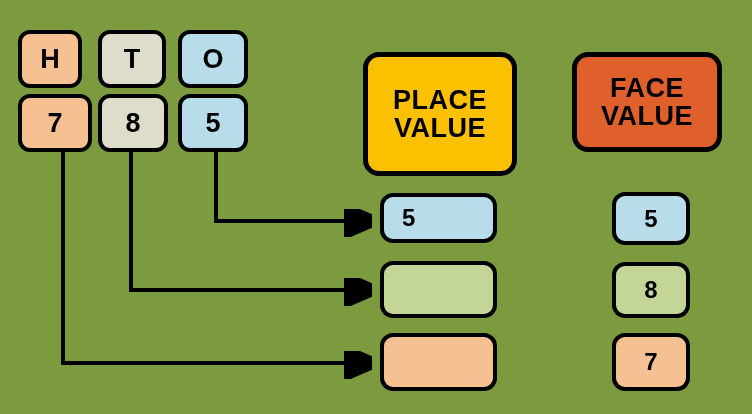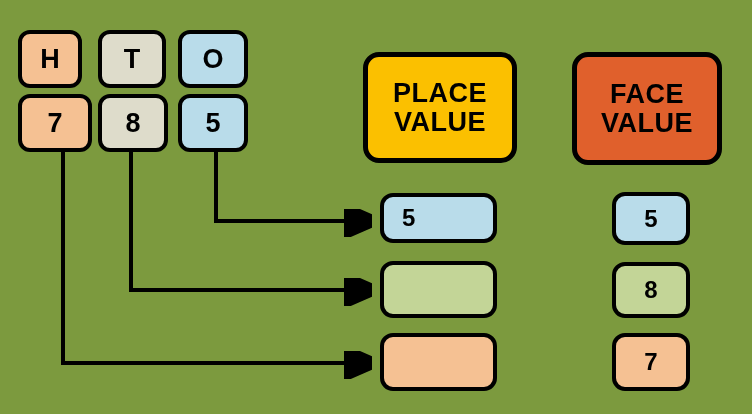--- a/index.html
+++ b/index.html
@@ -86,25 +86,25 @@
   <div class="box tile" style="left:18px; top:94px; width:74px; height:58px; background:#f5c193;">
     <span>7</span>
   </div>
   <div class="box tile" style="left:98px; top:94px; width:70px; height:58px; background:#dedccb;">
     <span>8</span>
   </div>
   <div class="box tile" style="left:178px; top:94px; width:70px; height:58px; background:#b9dcea;">
     <span>5</span>
   </div>
 
-  <div class="box hdr" style="left:363px; top:52px; width:154px; height:111px; background:#fbc000; flex-direction:column;">
+  <div class="box hdr" style="left:363px; top:52px; width:154px; height:124px; background:#fbc000; flex-direction:column;">
     <span>PLACE</span>
     <span>VALUE</span>
   </div>
-  <div class="box hdr" style="left:572px; top:52px; width:150px; height:113px; background:#e0602c; flex-direction:column;">
+  <div class="box hdr" style="left:572px; top:52px; width:150px; height:100px; background:#e0602c; flex-direction:column;">
     <span>FACE</span>
     <span>VALUE</span>
   </div>
 
   <svg class="connectors" viewBox="0 0 752 414">
     <defs>
       <marker id="arrowhead" markerWidth="7" markerHeight="7" refX="5.6" refY="3" orient="auto" markerUnits="strokeWidth">
         <path d="M0,0.4 L6,3 L0,5.6 z" fill="#000" stroke="none"></path>
       </marker>
     </defs>

